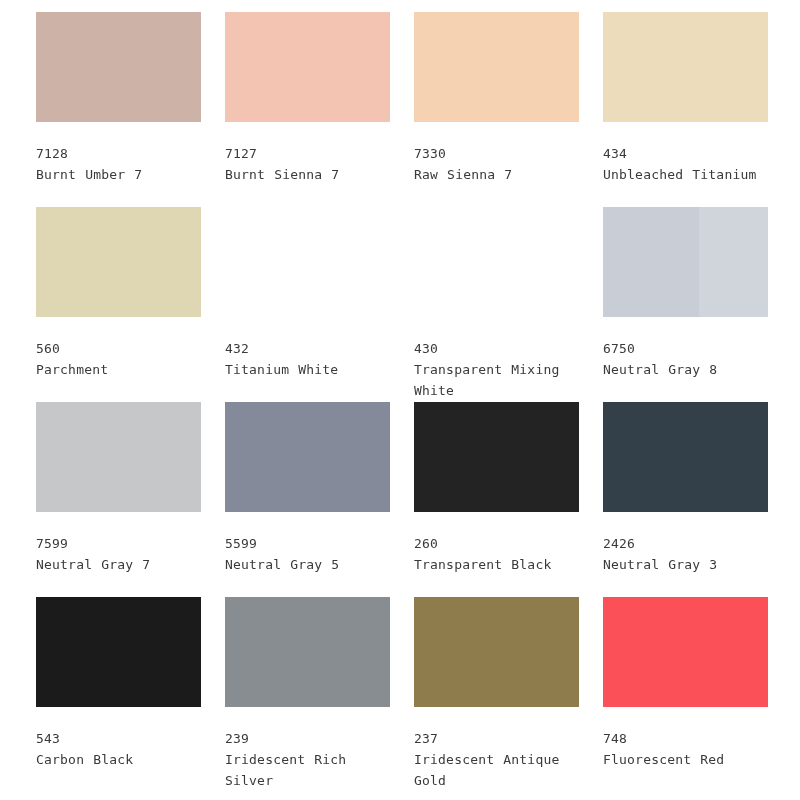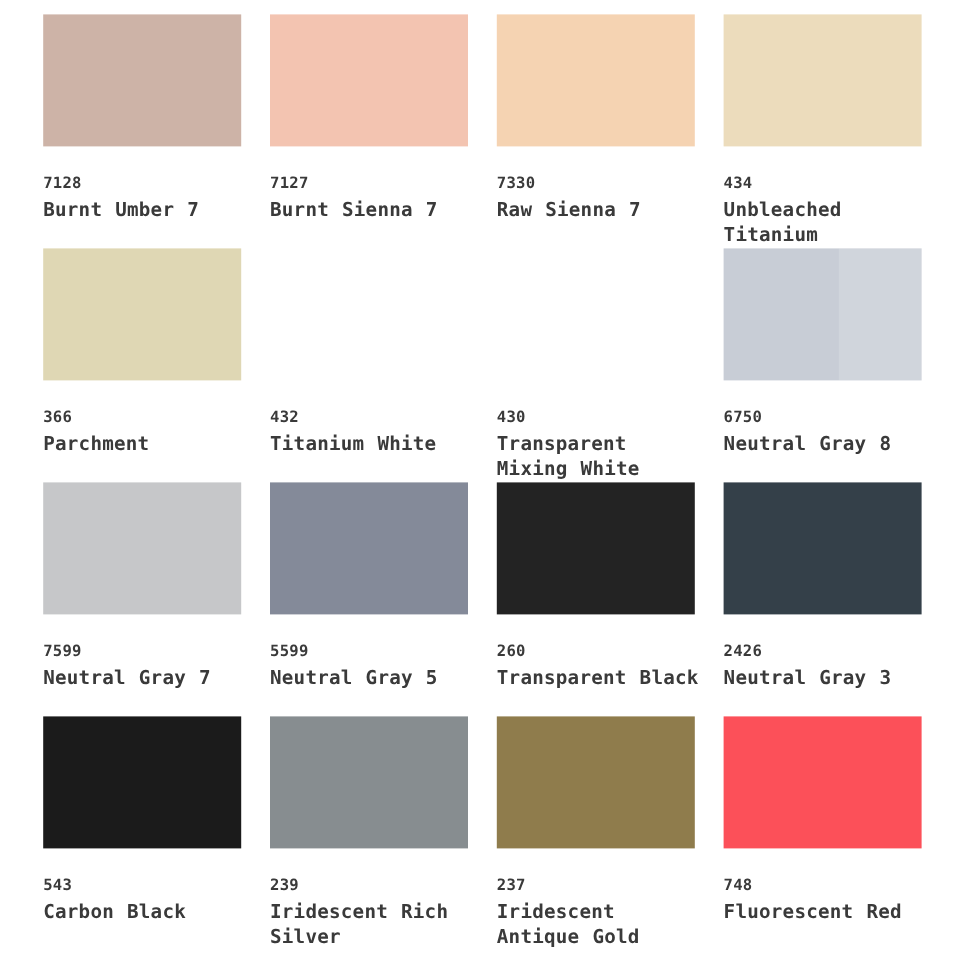--- a/index.html
+++ b/index.html
@@ -27,21 +27,20 @@
     align-content: start;
     justify-content: start;
   }
 
   .swatch-cell {
     width: 189px;
     height: 195px;
     display: flex;
     flex-direction: column;
     align-items: flex-start;
-    font-weight: bold;
   }
 
   .swatch-chip {
     width: 165px;
     height: 110px;
     flex: 0 0 auto;
     background: #ffffff;
     position: relative;
   }
 
@@ -67,21 +66,21 @@
     font-size: 13px;
     line-height: 21px;
     letter-spacing: 0.2px;
     color: #3a3a3a;
     white-space: nowrap;
   }
 
   .swatch-name {
     display: block;
     width: 172px;
-    font-size: 16px;
+    font-size: 13px;
     line-height: 21px;
     letter-spacing: 0.2px;
     color: #3a3a3a;
     word-spacing: 1px;
   }
 </style>
 </head>
 <body style="background: rgb(255, 255, 255);">
 
 <div class="swatch-grid">
@@ -109,21 +108,21 @@
     <div class="swatch-cell">
       <div class="swatch-chip" style="background-color: rgb(236, 220, 188);"></div>
       <div class="swatch-meta">
         <span class="swatch-code">434</span>
         <span class="swatch-name">Unbleached Titanium</span>
       </div>
     </div>
     <div class="swatch-cell">
       <div class="swatch-chip" style="background-color: rgb(223, 215, 180);"></div>
       <div class="swatch-meta">
-        <span class="swatch-code">366</span>
+        <span class="swatch-code">560</span>
         <span class="swatch-name">Parchment</span>
       </div>
     </div>
     <div class="swatch-cell">
       <div class="swatch-chip" style="background-color: rgb(255, 255, 255);"></div>
       <div class="swatch-meta">
         <span class="swatch-code">432</span>
         <span class="swatch-name">Titanium White</span>
       </div>
     </div>

